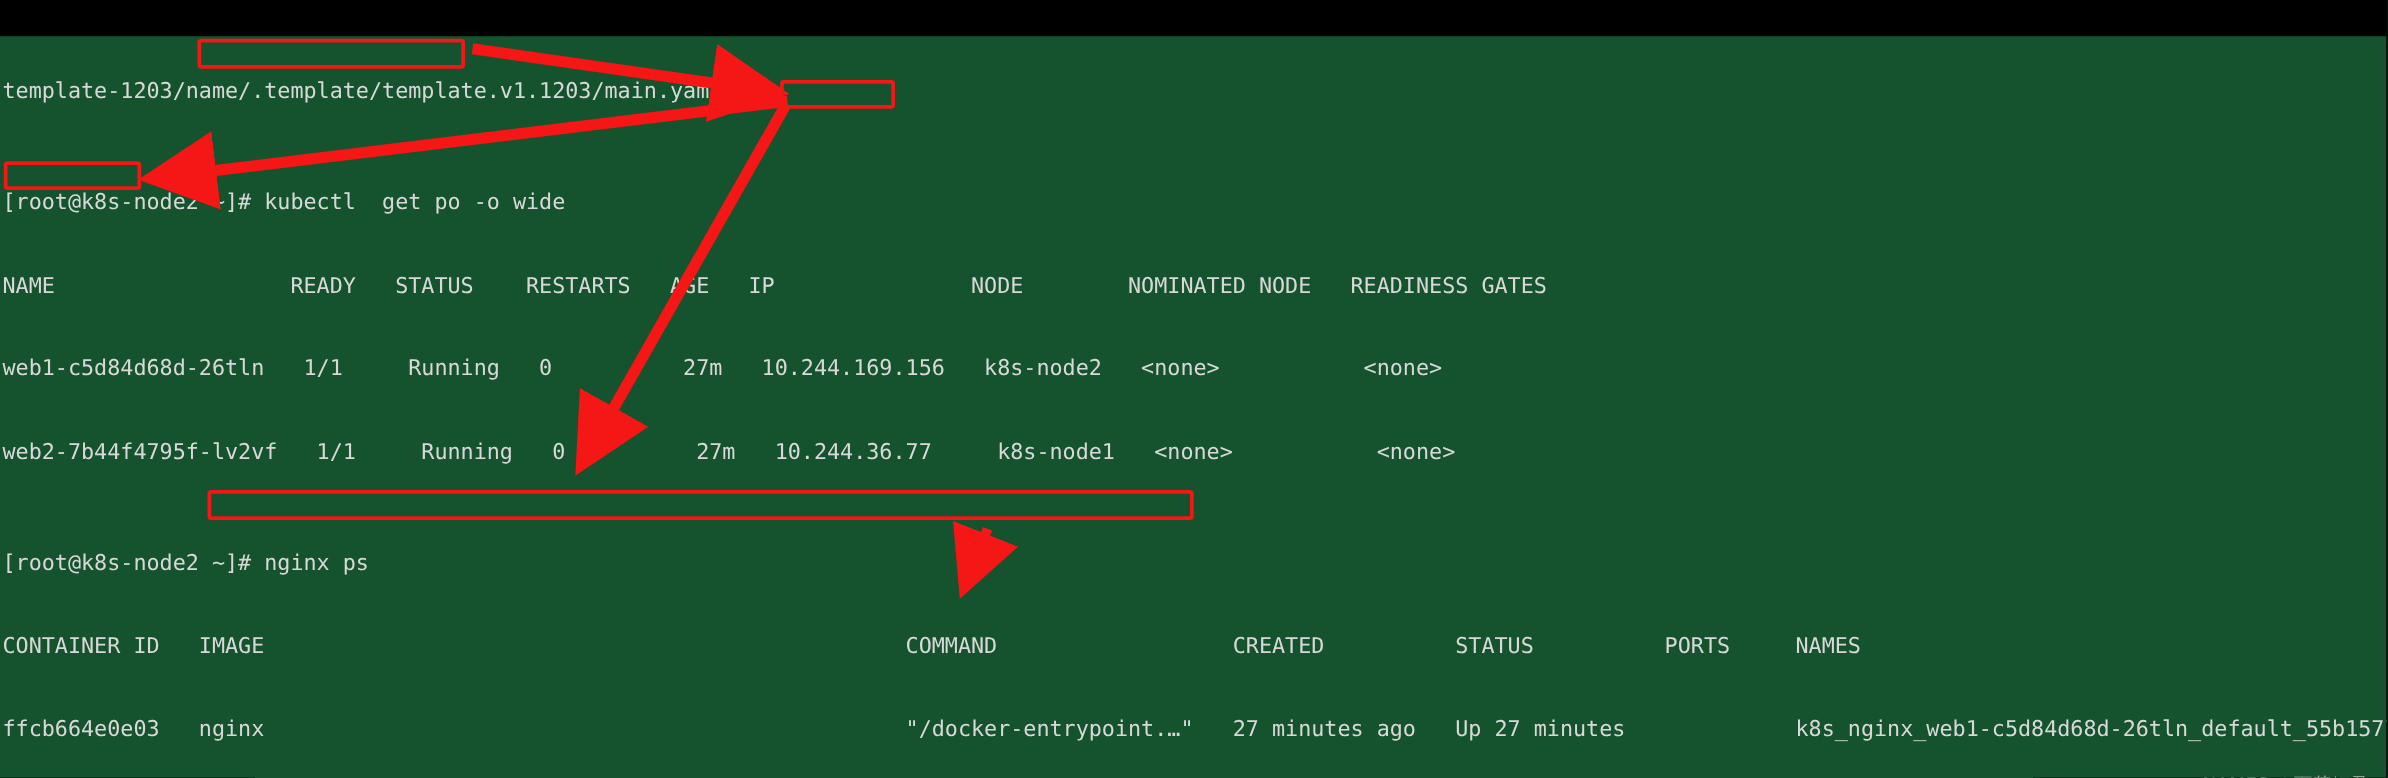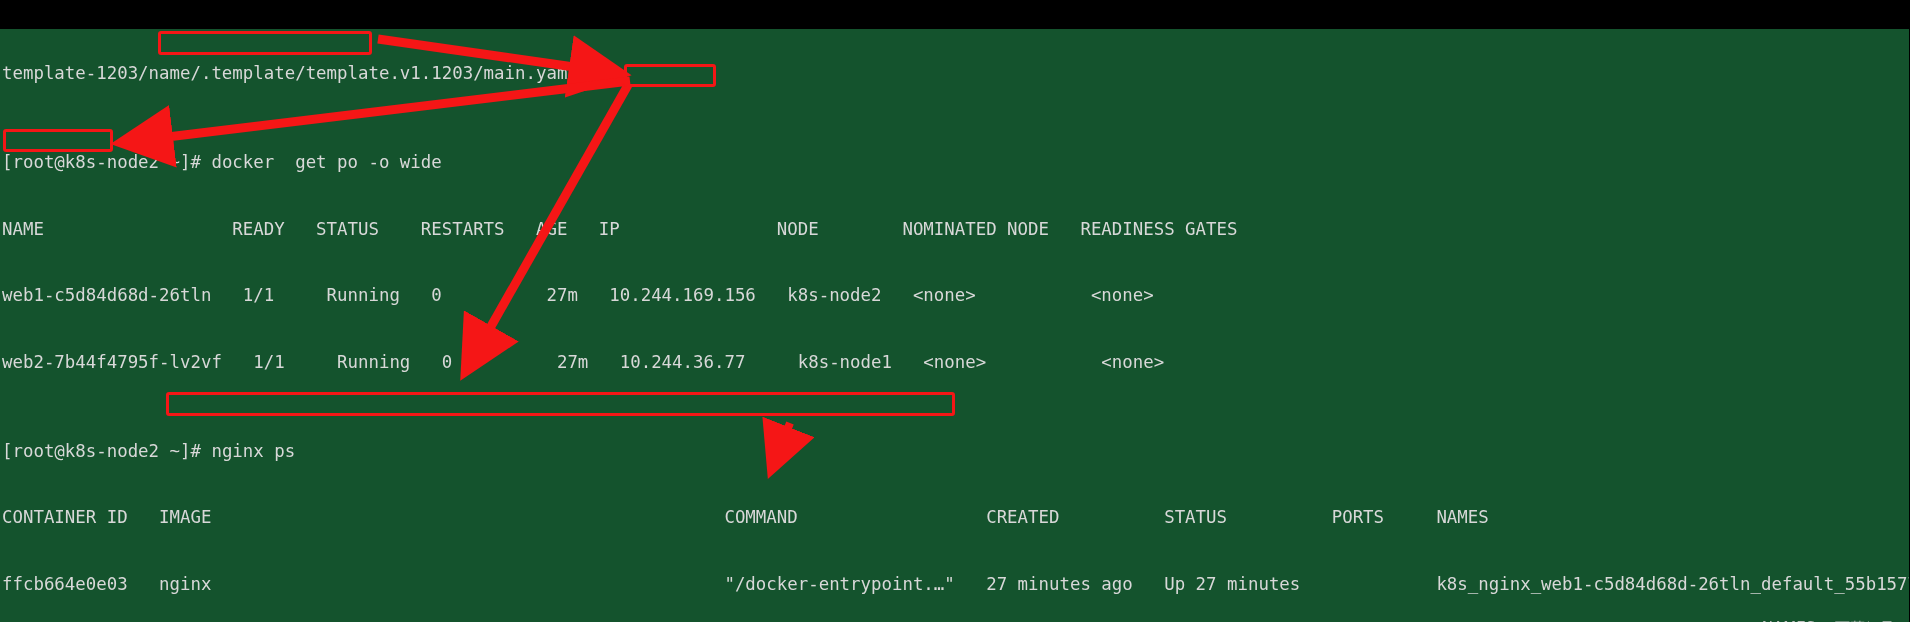--- a/index.html
+++ b/index.html
@@ -63,21 +63,21 @@
   }
 </style>
 </head>
 <body>
 
 <div id="terminal">
 
   <div class="scroll">
     <div class="line">template-1203/name/.template/template.v1.1203/main.yaml</div>
 
-    <div class="line"><span>[root@k8s-node2 ~]# </span><span>docker  get po -o wide</span></div>
+    <div class="line"><span>[root@k8s-node2 ~]# </span><span>kubectl  get po -o wide</span></div>
     <div class="line">NAME                  READY   STATUS    RESTARTS   AGE   IP               NODE        NOMINATED NODE   READINESS GATES</div>
     <div class="line">web1-c5d84d68d-26tln   1/1     Running   0          27m   10.244.169.156   k8s-node2   &lt;none&gt;           &lt;none&gt;</div>
     <div class="line">web2-7b44f4795f-lv2vf   1/1     Running   0          27m   10.244.36.77     k8s-node1   &lt;none&gt;           &lt;none&gt;</div>
 
     <div class="line"><span>[root@k8s-node2 ~]# </span><span>nginx ps</span></div>
     <div class="line">CONTAINER ID   IMAGE                                                 COMMAND                  CREATED          STATUS          PORTS     NAMES</div>
     <div class="line">ffcb664e0e03   nginx                                                 "/docker-entrypoint.…"   27 minutes ago   Up 27 minutes             k8s_nginx_web1-c5d84d68d-26tln_default_55b15776-a61f-</div>
     <div class="line">458b-98a3-10cae68b3cfb_0</div>
     
     

